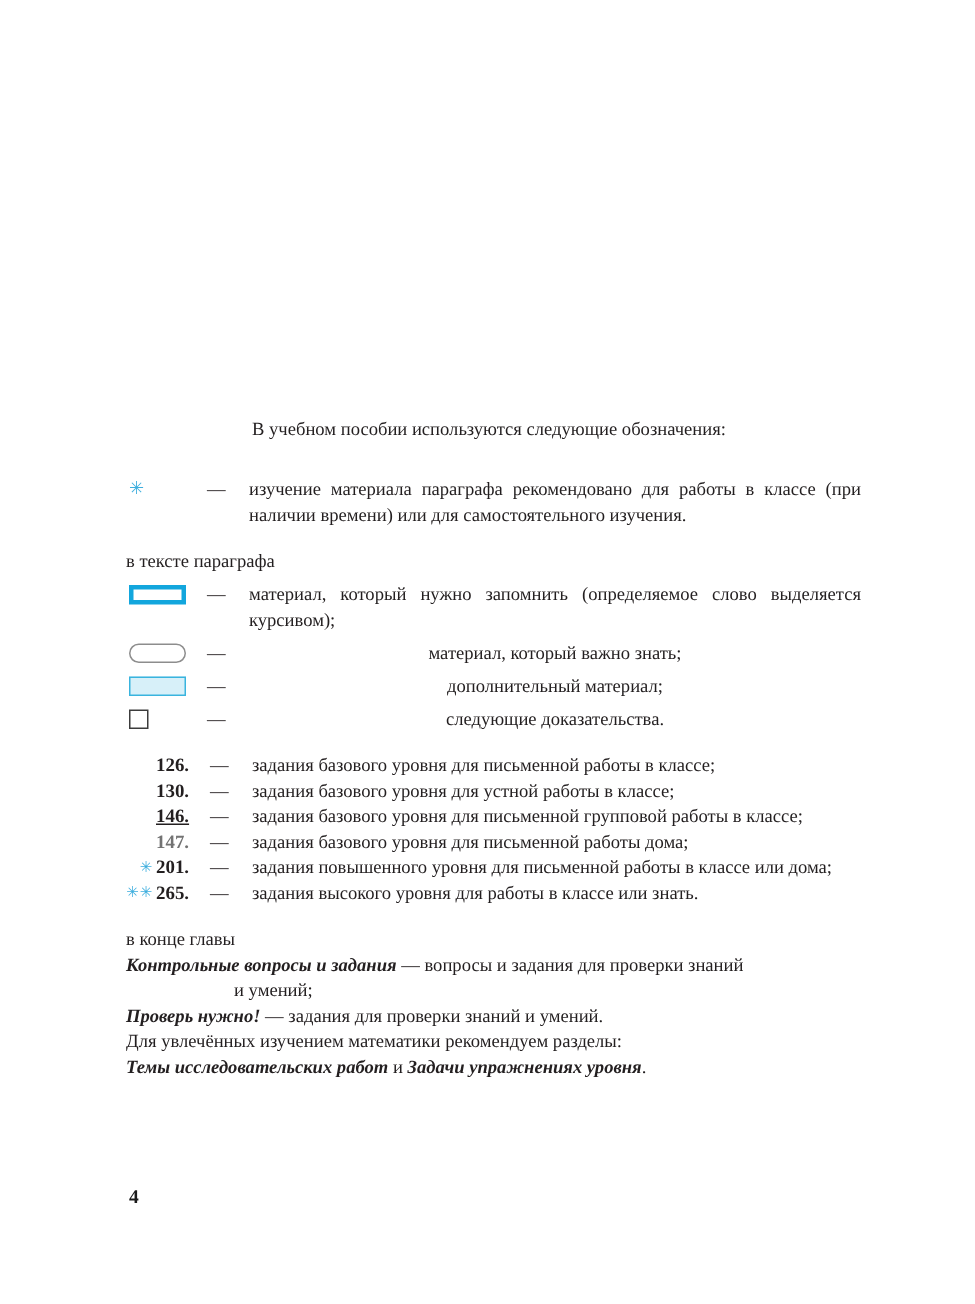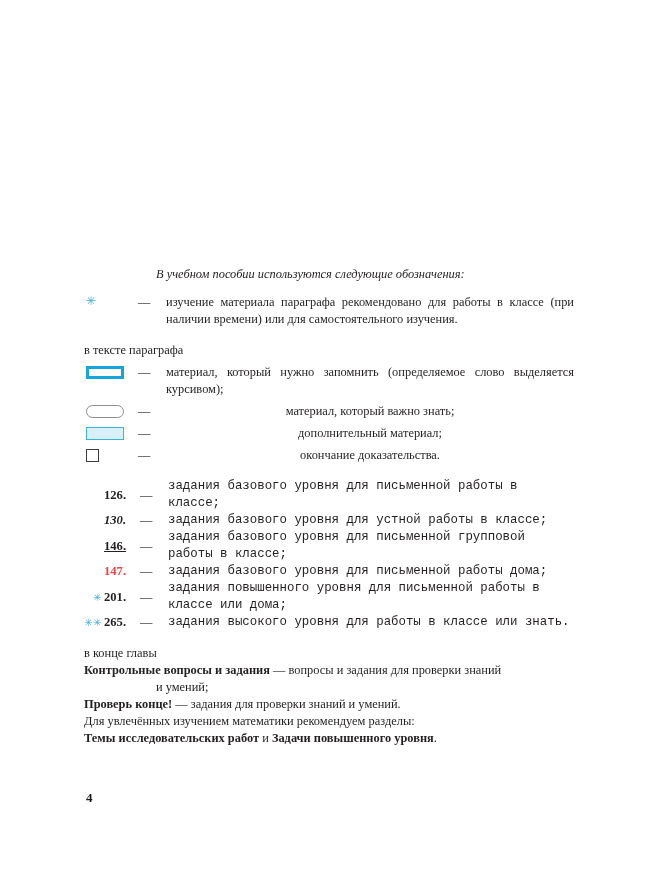--- a/index.html
+++ b/index.html
@@ -30,22 +30,21 @@
     left: 84px;
     top: 266px;
     width: 490px;
   }
 
   
   .intro {
     font-size: 12.4px;
     line-height: 17px;
     text-indent: 72px;
-    margin: 0;
-    font-style: italic;
+    margin: 12px;
   }
   .section-label {
     font-size: 12.4px;
     line-height: 17px;
     margin: 0;
   }
   .gap-sm { height: 5px; }
   .gap-md { height: 11px; }
   .gap-lg { height: 14px; }
 
@@ -136,39 +135,38 @@
     color: #3daede;
     letter-spacing: 0.5px;
   }
   .ex-num {
     flex: 0 0 auto;
     width: 36px;
     text-align: left;
     font-weight: bold;
     font-size: 12.6px;
   }
-  .ex-num.italic { font-style: italic; }
+  .ex-num.italic { }
   .ex-num.underline { text-decoration: underline; }
-  .ex-num.blue { color: #ef4444; }
+  .ex-num.blue { color: #737373; }
   .ex-dash {
     flex: 0 0 auto;
     width: 28px;
   }
   .ex-text {
     flex: 1 1 auto;
-    font-family: Liberation Mono, monospace;
   }
 
   
   .eoc-line {
     font-size: 12.4px;
     line-height: 17px;
     margin: 0;
   }
-  .eoc-line b { font-weight: bold; }
+  .eoc-line b { font-weight: bold; font-style: italic; }
   .eoc-indent {
     padding-left: 72px;
   }
 
   
   .folio {
     position: absolute;
     left: 86px;
     top: 790px;
     font-size: 13px;
@@ -230,21 +228,21 @@
       <div class="rowtext nojust">дополнительный материал;</div>
     </div>
 
     <div class="gap-sm"></div>
 
     <div class="row">
       <div class="marker">
         <span class="box-proof"></span>
       </div>
       <div class="dash">—</div>
-      <div class="rowtext nojust">окончание доказательства.</div>
+      <div class="rowtext nojust">следующие доказательства.</div>
     </div>
 
     <div class="gap-lg"></div>
 
 
     <div class="ex-row">
       <div class="ex-stars"></div>
       <div class="ex-num">126.</div>
       <div class="ex-dash">—</div>
       <div class="ex-text">задания базового уровня для письменной работы в классе;</div>
@@ -285,23 +283,23 @@
       <div class="ex-text">задания высокого уровня для работы в классе или знать.</div>
     </div>
 
     <div class="gap-lg"></div>
 
     <p class="section-label">в конце главы</p>
 
     <p class="eoc-line"><b>Контрольные вопросы и задания</b><span> — вопросы и задания для проверки знаний</span></p>
     <p class="eoc-line eoc-indent">и умений;</p>
 
-    <p class="eoc-line"><b>Проверь конце!</b><span> —  задания для проверки знаний и умений.</span></p>
+    <p class="eoc-line"><b>Проверь нужно!</b><span> —  задания для проверки знаний и умений.</span></p>
 
     <p class="eoc-line">Для увлечённых изучением математики рекомендуем разделы:</p>
 
-    <p class="eoc-line"><b>Темы исследовательских работ</b><span> и </span><b>Задачи повышенного уровня</b><span>.</span></p>
+    <p class="eoc-line"><b>Темы исследовательских работ</b><span> и </span><b>Задачи упражнениях уровня</b><span>.</span></p>
 
   </div>
 
   <div class="folio">4</div>
 
 </div>
 
 </body></html>

